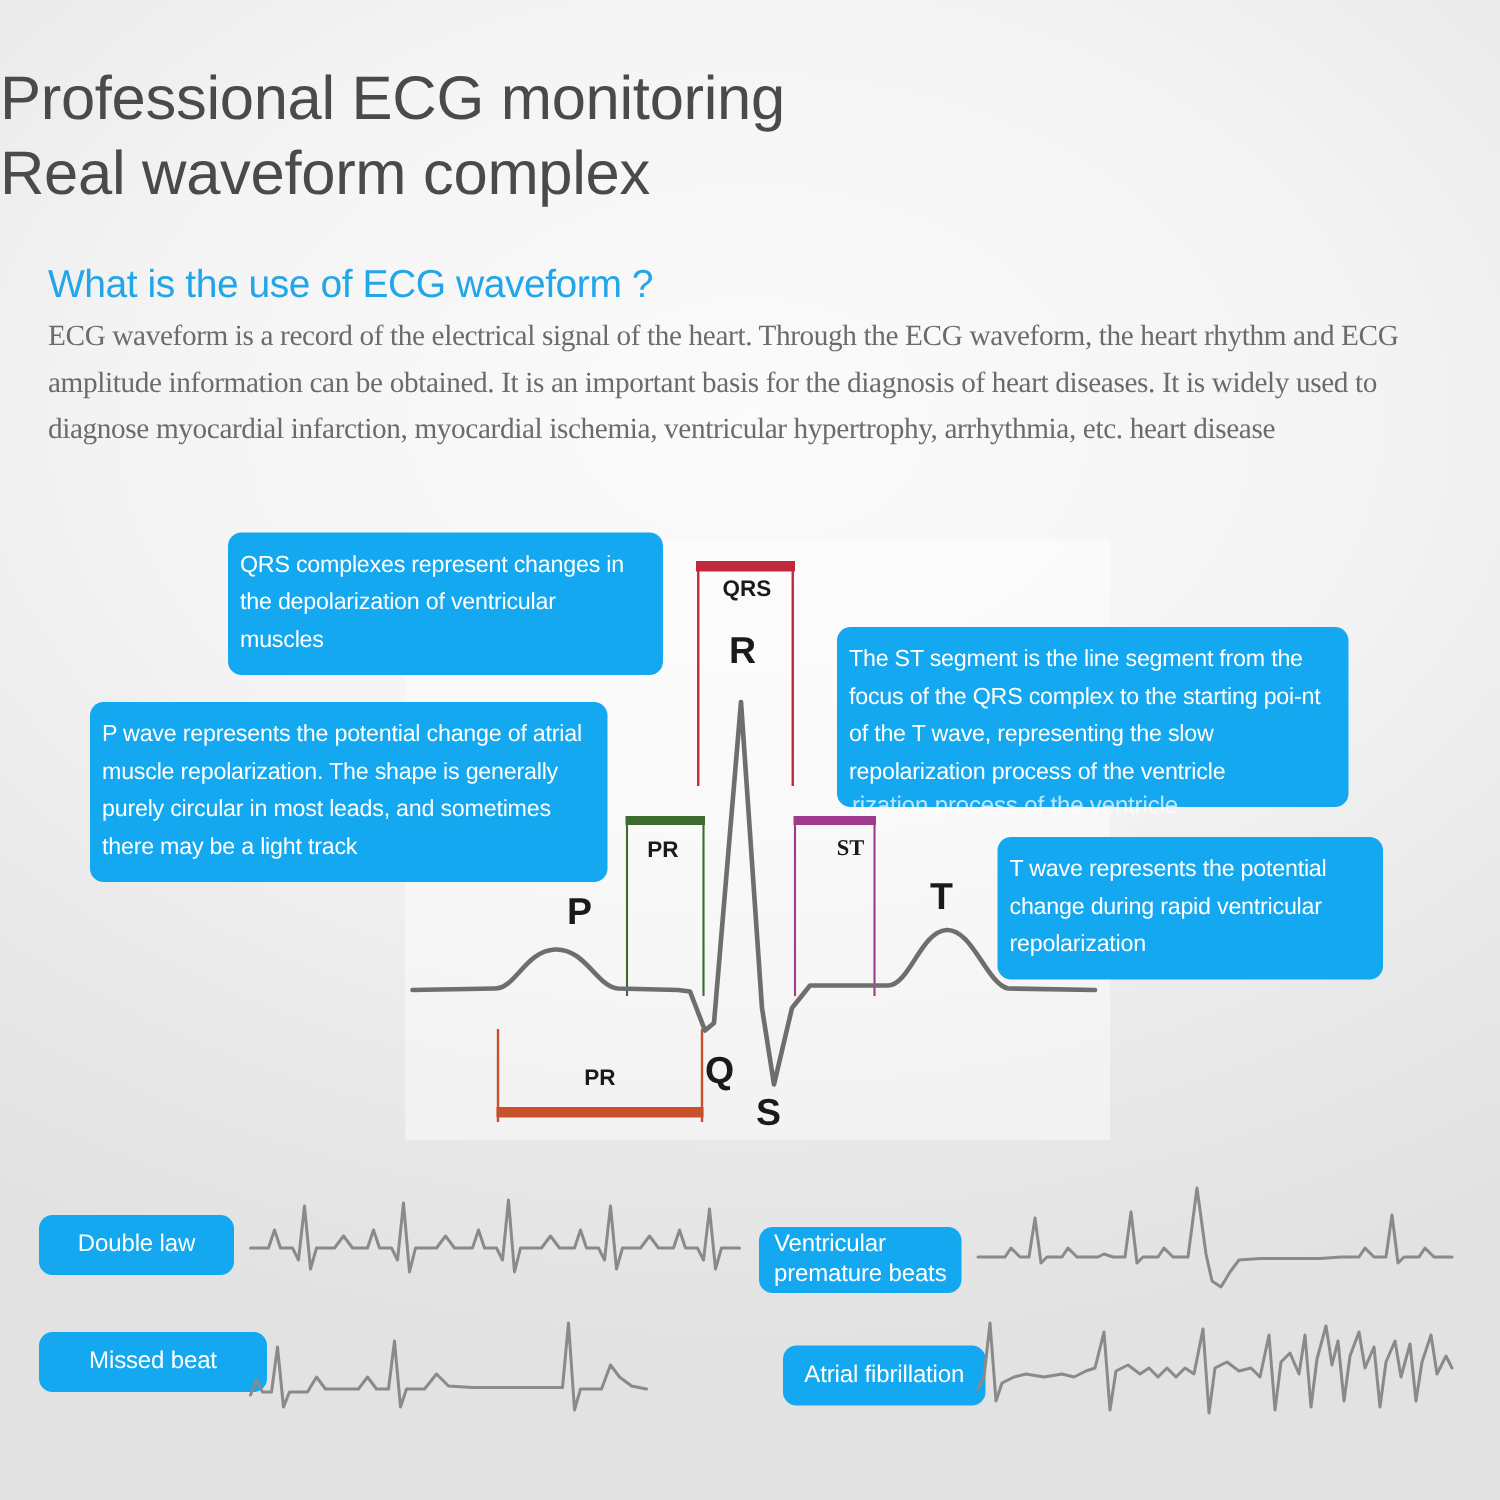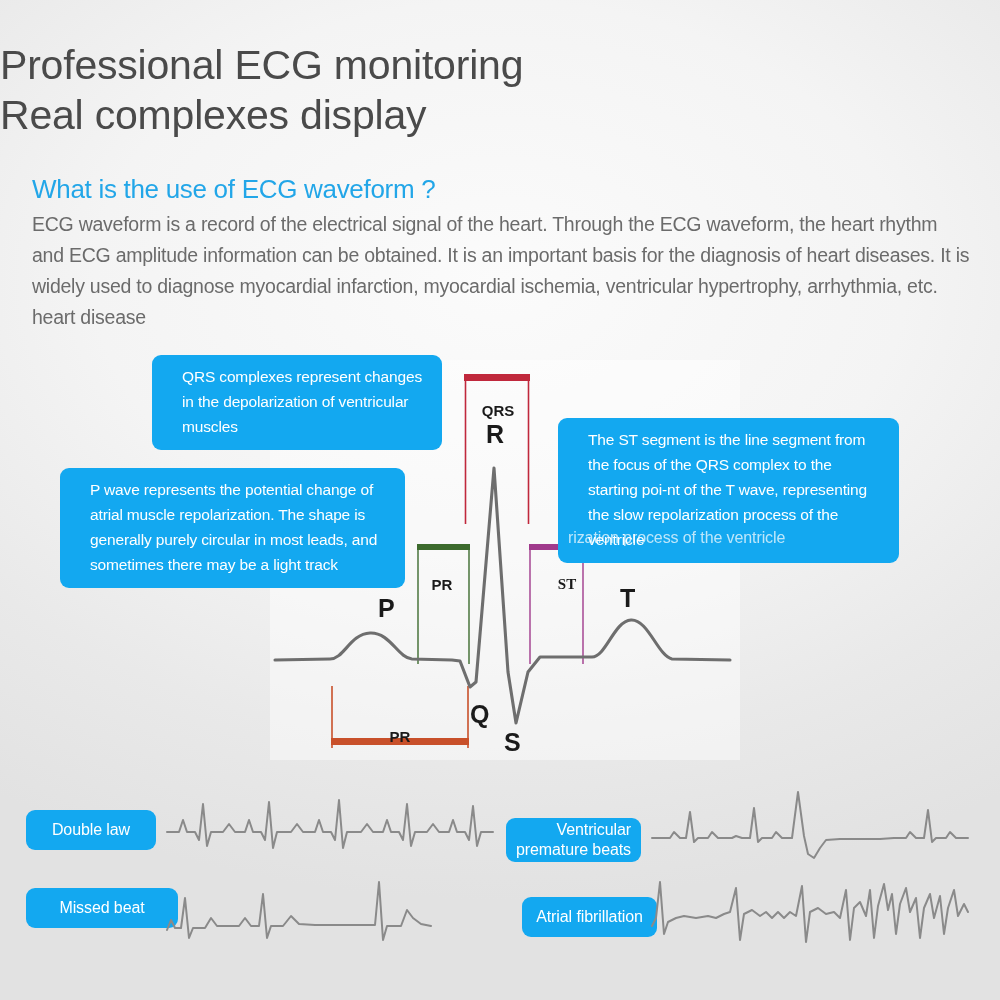--- a/index.html
+++ b/index.html
@@ -45,31 +45,32 @@
   }
   .body-copy {
     position: absolute;
     left: 32px;
     top: 209px;
     width: 940px;
     font-size: 19.5px;
     line-height: 31px;
     color: #6b6b6b;
     letter-spacing: -0.25px;
+    font-family: Liberation Serif, serif;
   }
 
   
   .callout {
     position: absolute;
     background: #13a8f0;
     color: #ffffff;
     border-radius: 9px;
     font-size: 15.5px;
     line-height: 25px;
-    padding: 9px 14px 11px 30px;
+    padding: 9px 14px 11px 8px;
     box-sizing: border-box;
     letter-spacing: -0.15px;
   }
   #callout-qrs   { left: 152px; top: 355px; width: 290px; }
   #callout-p     { left: 60px;  top: 468px; width: 345px; }
   #callout-st    { left: 558px; top: 418px; width: 341px; }
   #callout-t     { left: 665px; top: 558px; width: 257px; }
 
   .ghost-text {
     position: absolute;
@@ -101,37 +102,36 @@
   #letter-Q { left: 470px; top: 700px; }
   #letter-S { left: 504px; top: 728px; }
   #letter-T { left: 620px; top: 584px; }
 
   .bracket-label {
     position: absolute;
     font-weight: bold;
     color: #1a1a1a;
     font-size: 15px;
     text-align: center;
-    margin-top: 18px;
   }
   #blabel-QRS { left: 462px; top: 384px; width: 72px; }
   #blabel-PR1 { left: 407px; top: 558px; width: 70px; }
   #blabel-ST  { left: 532px; top: 558px; width: 70px; font-family: Liberation Serif, serif; }
   #blabel-PR2 { left: 330px; top: 710px; width: 140px; }
 
   
   .strip-badge {
     position: absolute;
     background: #13a8f0;
     color: #ffffff;
     border-radius: 9px;
     font-size: 16px;
     line-height: 20px;
     box-sizing: border-box;
-    text-align: right;
+    text-align: left;
     display: flex;
     align-items: center;
     justify-content: center;
     letter-spacing: -0.1px;
   }
   #badge-double   { left: 26px;  top: 810px; width: 130px; height: 40px; }
   #badge-missed   { left: 26px;  top: 888px; width: 152px; height: 40px; }
   #badge-vpb      { left: 506px; top: 818px; width: 135px; height: 44px; padding: 0 4px; }
   #badge-afib     { left: 506px; top: 897px; width: 135px; height: 40px; margin-left: 16px; }
 
@@ -141,21 +141,21 @@
   #strip-vpb    { left: 650px; top: 790px; }
   #strip-afib   { left: 650px; top: 868px; }
 </style>
 </head>
 <body>
 
 <div id="page">
 
   <div class="title-block">
     <span class="title-line">Professional ECG monitoring</span>
-    <span class="title-line">Real complexes display</span>
+    <span class="title-line">Real waveform complex</span>
   </div>
 
   <div class="section-heading">What is the use of ECG waveform ?</div>
   <div class="body-copy">ECG waveform is a record of the electrical signal of the heart. Through the ECG waveform, the heart rhythm and ECG amplitude information can be obtained. It is an important basis for the diagnosis of heart diseases. It is widely used to diagnose myocardial infarction, myocardial ischemia, ventricular hypertrophy, arrhythmia, etc. heart disease</div>
 
   <svg id="diagram" viewBox="0 330 1000 450" width="1000" height="450" xmlns="http://www.w3.org/2000/svg">
 
     <rect x="270" y="360" width="470" height="400" fill="#ffffff" opacity="0.45"></rect>
 
     <g>
@@ -201,20 +201,21 @@
 
   <div class="bracket-label" id="blabel-QRS">QRS</div>
   <div class="bracket-label" id="blabel-PR1">PR</div>
   <div class="bracket-label" id="blabel-ST">ST</div>
   <div class="bracket-label" id="blabel-PR2">PR</div>
 
   <div class="callout" id="callout-qrs">QRS complexes represent changes in the depolarization of ventricular muscles</div>
   <div class="callout" id="callout-p">P wave represents the potential change of atrial muscle repolarization. The shape is generally purely circular in most leads, and sometimes there may be a light track</div>
   <div class="callout" id="callout-st">The ST segment is the line segment from the focus of the QRS complex to the starting poi-nt of the T wave, representing the slow repolarization process of the ventricle</div>
   <div class="ghost-text">rization process of the ventricle</div>
+  <div class="callout" id="callout-t">T wave represents the potential change during rapid ventricular repolarization</div>
 
   <div class="strip-badge" id="badge-double">Double law</div>
   <div class="strip-badge" id="badge-missed">Missed beat</div>
   <div class="strip-badge" id="badge-vpb">
     <span>
       <span>Ventricular</span><br>
       <span>premature beats</span>
     </span>
   </div>
   <div class="strip-badge" id="badge-afib">Atrial fibrillation</div>

